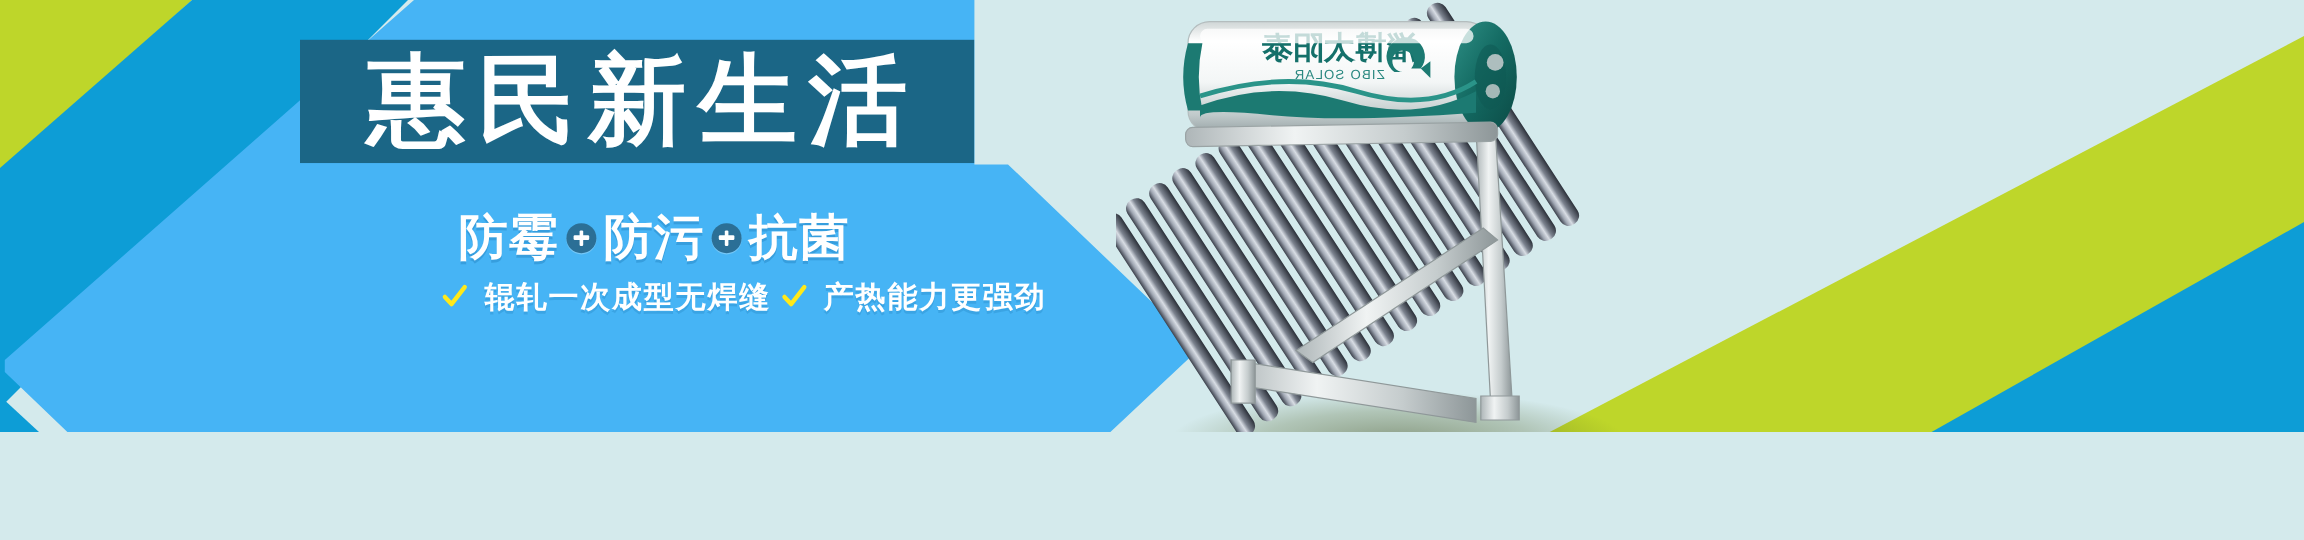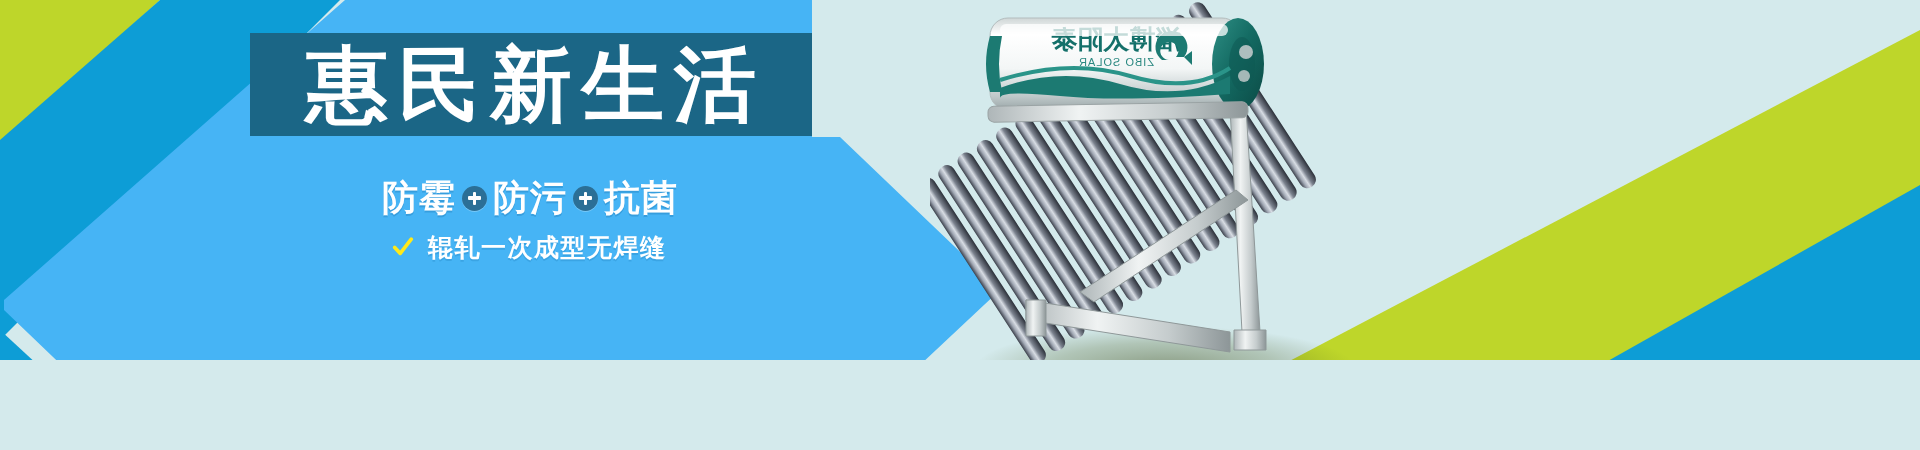--- a/index.html
+++ b/index.html
@@ -29,41 +29,41 @@
     font-family:"DejaVu Sans","Liberation Sans",sans-serif;
   }
 
   
   .subtitle{
     position:absolute;left:382px;top:176px;height:44px;
     display:flex;align-items:center;gap:6px;
     white-space:nowrap;
   }
   .subtitle .word{
-    color:#ffffff;font-weight:bold;font-size:36px;line-height:1;
+    color:#ffffff;font-weight:bold;font-size:41px;line-height:1;
     letter-spacing:1px;
     font-family:"DejaVu Sans","Liberation Sans",sans-serif;
     text-shadow:0 2px 0 rgba(20,110,170,.30);
   }
   .plus-badge{
     width:25px;height:25px;border-radius:50%;
     background:#2b6f96;
     display:inline-flex;align-items:center;justify-content:center;
     position:relative;flex:none;
     box-shadow:0 1px 0 rgba(255,255,255,.25);
   }
   .plus-badge::before,.plus-badge::after{
     content:"";position:absolute;background:#ffffff;border-radius:1px;
   }
   .plus-badge::before{width:13px;height:3.5px;}
   .plus-badge::after{width:3.5px;height:13px;}
 
   
   .features{
-    position:absolute;left:392px;top:232px;
+    position:absolute;left:368px;top:232px;
     display:flex;flex-direction:row;gap:8px;
   }
   .feature{
     display:flex;align-items:center;gap:14px;height:30px;white-space:nowrap;
   }
   .check{width:22px;height:22px;flex:none;display:block;}
   .feature-label{
     color:#ffffff;font-weight:bold;font-size:25px;line-height:1;
     letter-spacing:1.5px;
     font-family:"DejaVu Sans","Liberation Sans",sans-serif;
@@ -116,20 +116,26 @@
     <div class="features">
 
       <div class="feature">
         <svg class="check" viewBox="0 0 24 24" xmlns="http://www.w3.org/2000/svg">
           <path d="M3 12.5 L9 19 L21 3.5" fill="none" stroke="#ffe919" stroke-width="4" stroke-linecap="round" stroke-linejoin="round"></path>
         </svg>
         <span class="feature-label">辊轧一次成型无焊缝</span>
       </div>
 
 
+      <div class="feature">
+        <svg class="check" viewBox="0 0 24 24" xmlns="http://www.w3.org/2000/svg">
+          <path d="M3 12.5 L9 19 L21 3.5" fill="none" stroke="#ffe919" stroke-width="4" stroke-linecap="round" stroke-linejoin="round"></path>
+        </svg>
+        <span class="feature-label">产热能力更强劲</span>
+      </div>
 
 
 
     </div>
 
     <svg id="product" viewBox="0 0 700 450" xmlns="http://www.w3.org/2000/svg">
       <defs>
         <linearGradient id="tankGrad" x1="0" y1="0" x2="0" y2="1">
           <stop offset="0%" stop-color="#cfd6d6"></stop>
           <stop offset="18%" stop-color="#ffffff"></stop>

